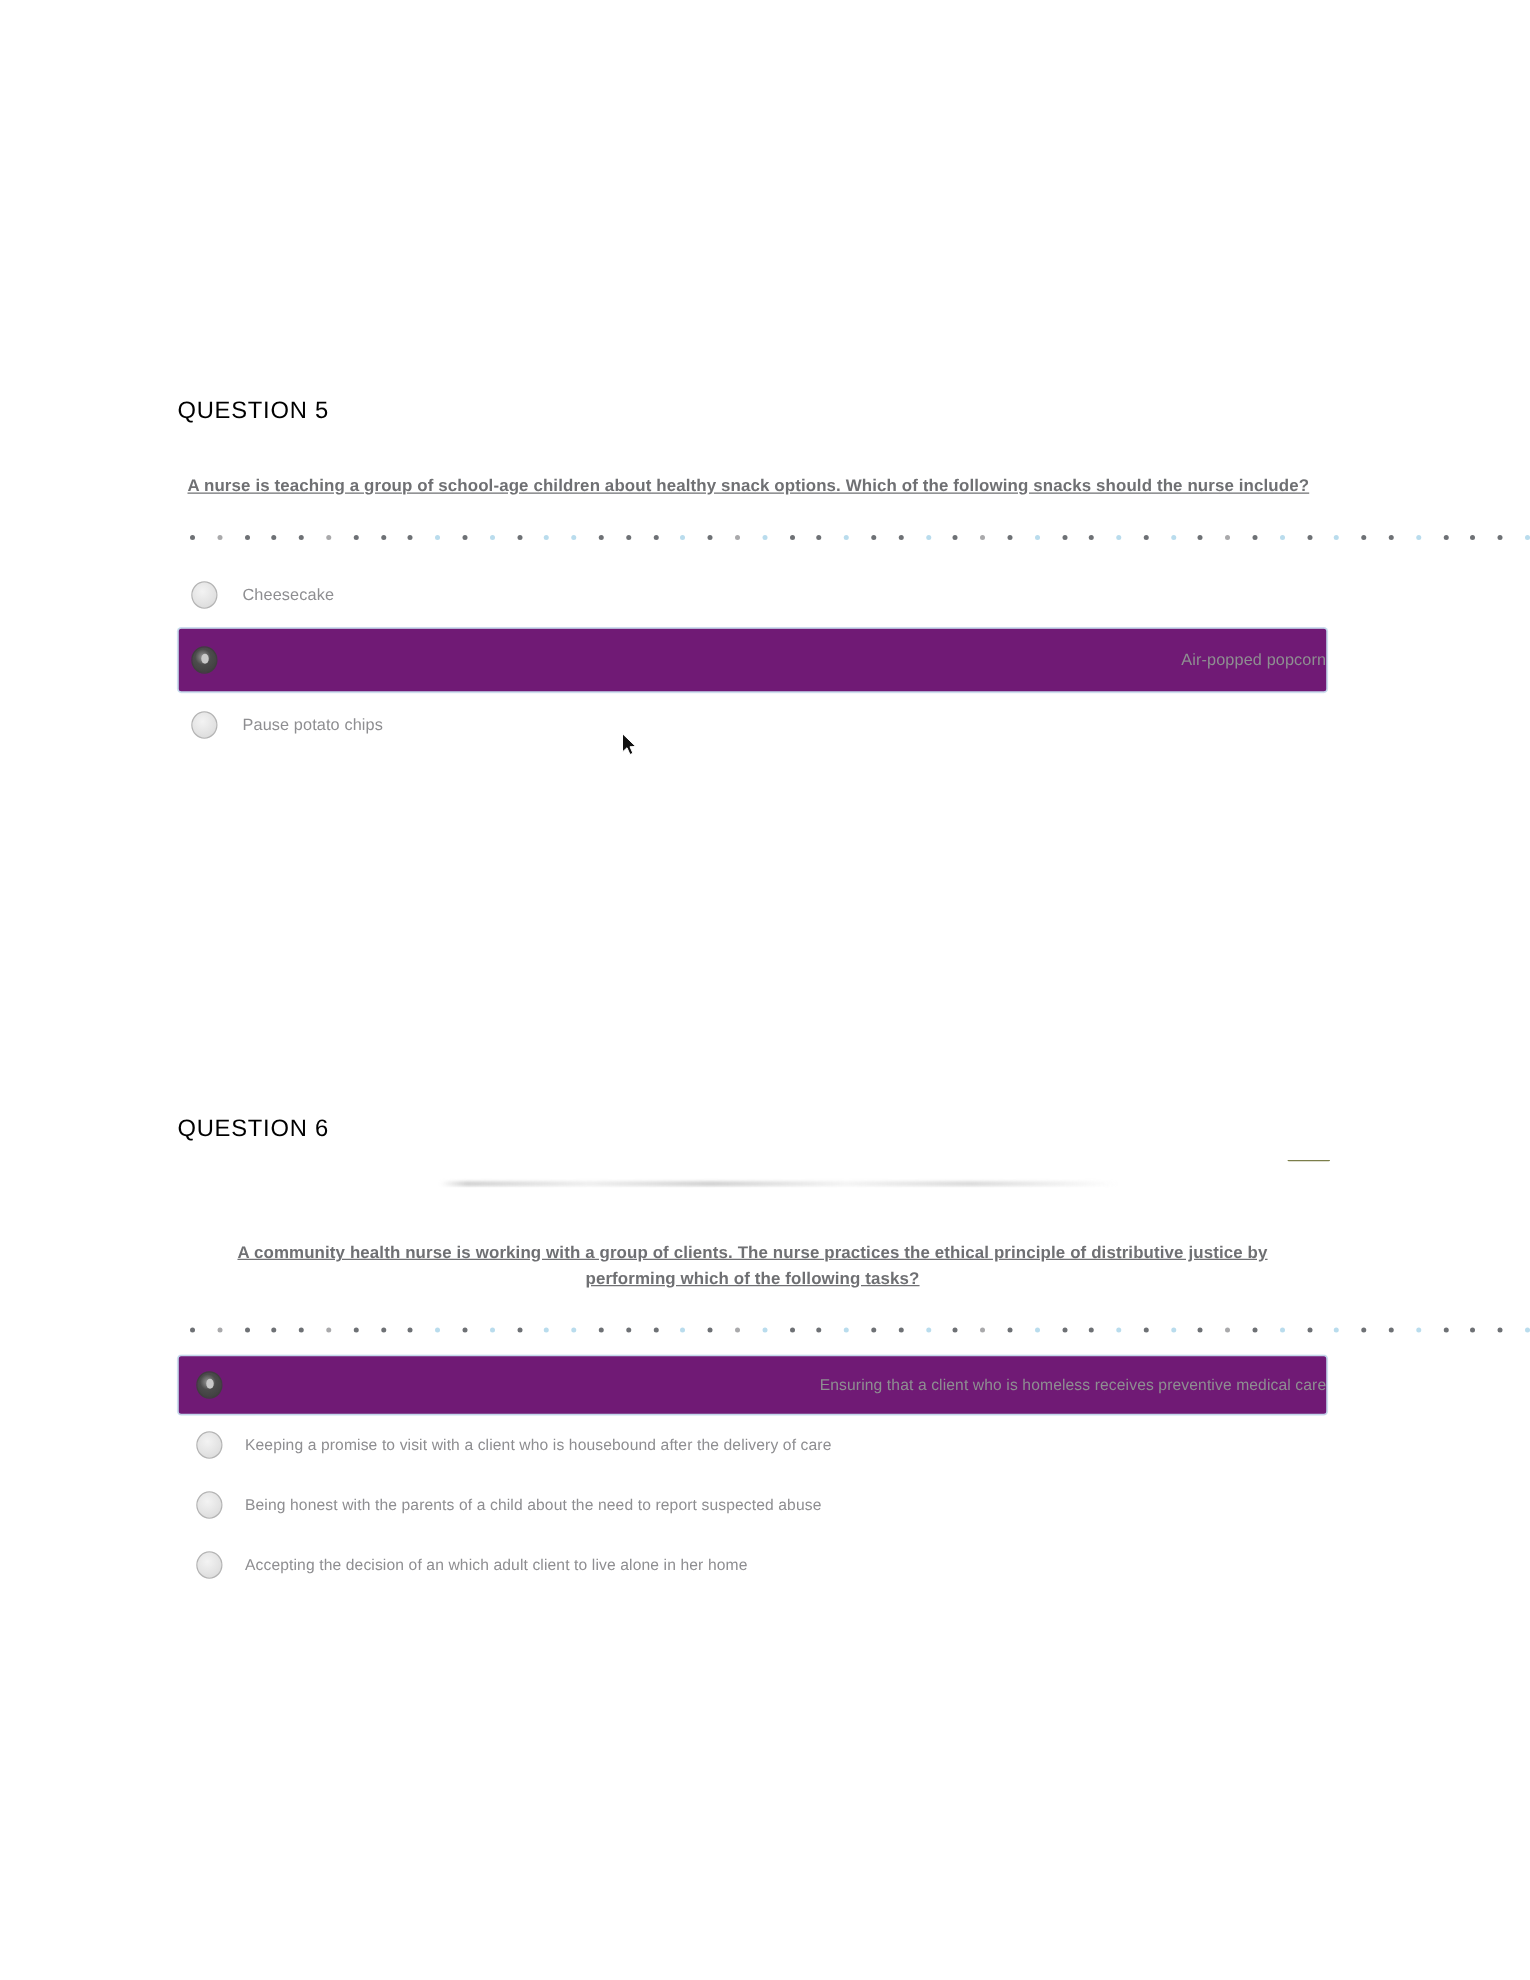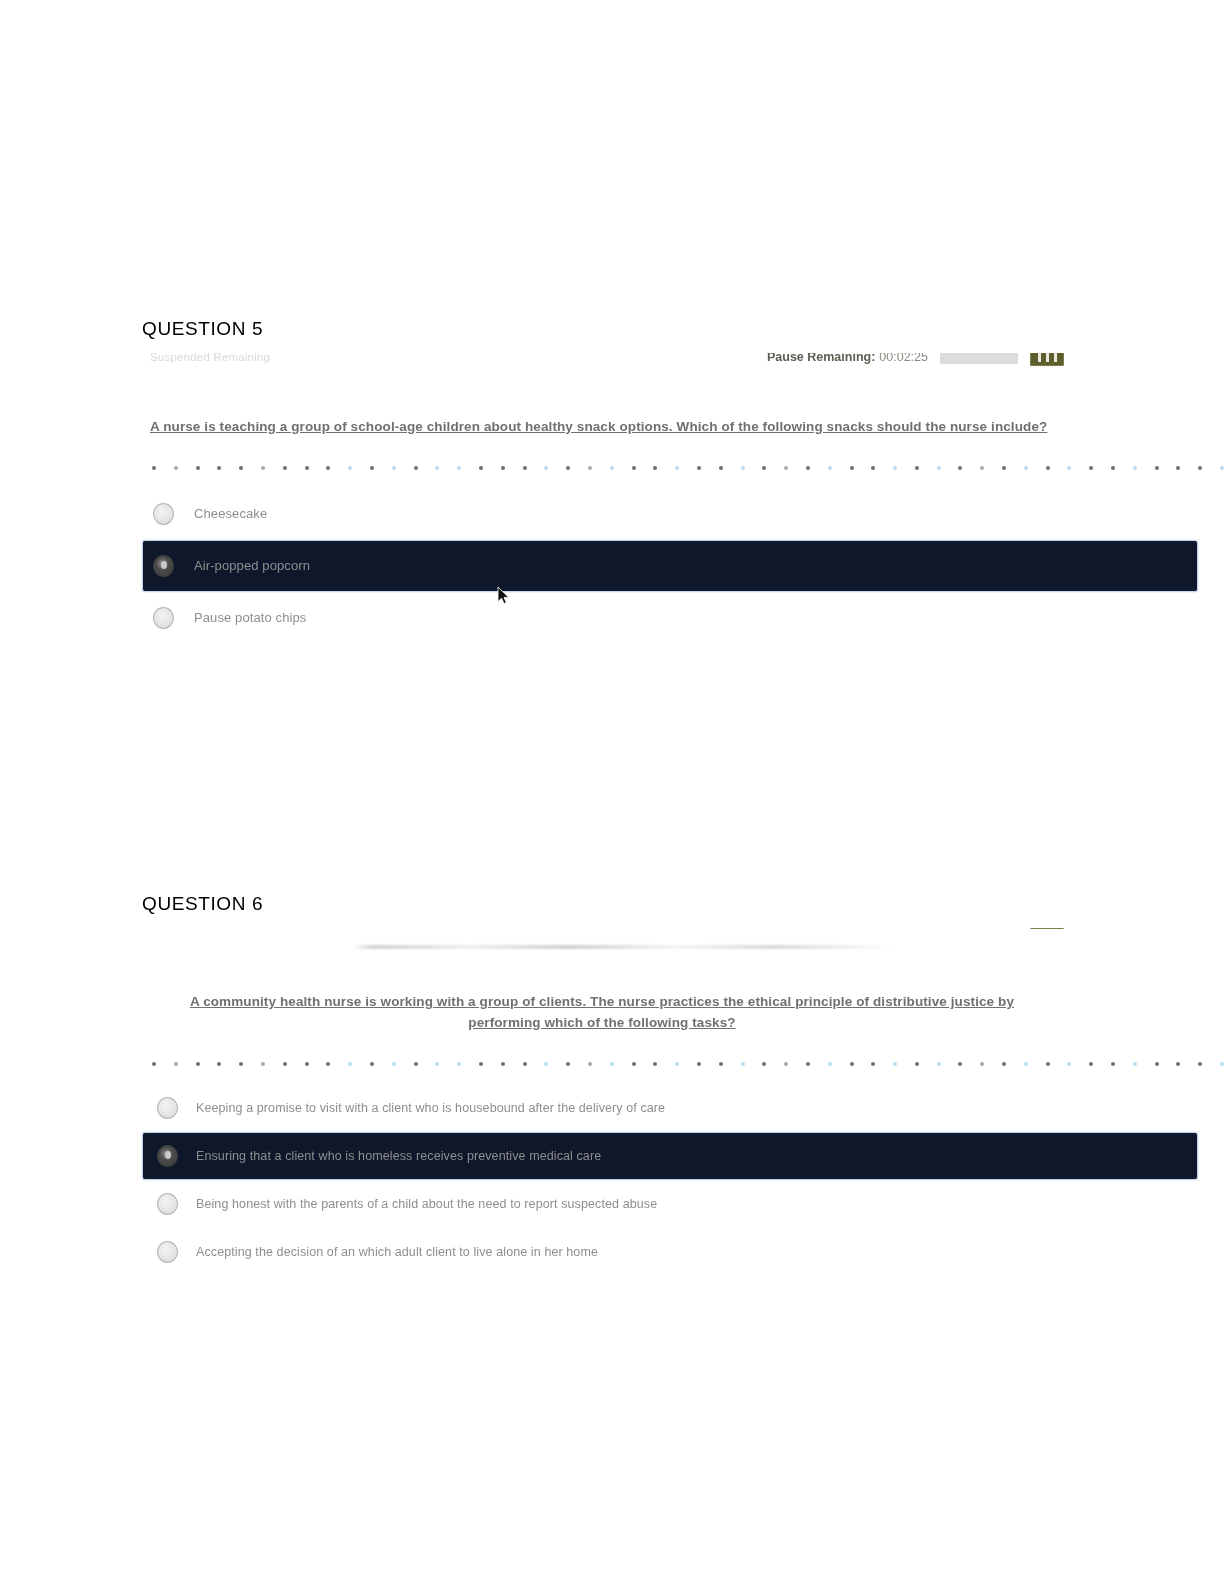--- a/index.html
+++ b/index.html
@@ -186,23 +186,24 @@
     display: flex;
     align-items: center;
     height: 52px;
     padding-left: 10px;
     box-sizing: border-box;
     border: 1px solid transparent;
     border-radius: 3px;
   }
   .option-row.selected {
     border-color: #c2d6ea;
-    background: #0f172a;
+    background: #701a75;
     box-shadow: 0 0 0 0.5px rgba(194,214,234,.6);
-    width: 1056px;
+    width: 920px;
+    justify-content: space-between;
   }
   #q6-block .option-row { height: 48px; padding-left: 14px; }
 
   .radio {
     width: 21px;
     height: 22px;
     border-radius: 50%;
     flex: 0 0 auto;
     background: radial-gradient(circle at 42% 36%, #f3f3f3 0%, #e3e3e3 58%, #d6d6d6 100%);
     border: 1px solid #b4b4b4;
@@ -248,35 +249,20 @@
 </style>
 </head>
 <body>
 
 <div class="page">
 
   <section class="question-block" id="q5-block">
 
     <h2 class="question-heading">QUESTION 5</h2>
 
-    <div class="shot-header">
-      <div class="hdr-clip">
-        <div class="hdr-left">Suspended Remaining</div>
-        <div class="hdr-right">
-          <div style="display:flex;align-items:baseline;">
-            <span class="pause-label">Pause Remaining:</span>
-            <span class="pause-value">00:02:25</span>
-          </div>
-          <div class="hdr-graybox"></div>
-          <div class="hdr-greenbox">
-              <span class="bar3"></span>
-            </div>
-        </div>
-      </div>
-    </div>
 
     <p class="stem">A nurse is teaching a group of school-age children about healthy snack options. Which of the following snacks should the nurse include?</p>
 
     <div class="dot-rule">
       <span class="dot dot-g"></span>
         <span class="dot dot-l"></span>
         <span class="dot dot-g"></span>
       <span class="dot dot-g"></span>
         <span class="dot dot-g"></span>
         <span class="dot dot-l"></span>
@@ -417,30 +403,30 @@
         <span class="dot dot-g"></span>
       <span class="dot dot-b"></span>
         <span class="dot dot-g"></span>
         <span class="dot dot-g"></span>
       <span class="dot dot-g"></span>
         <span class="dot dot-b"></span>
     </div>
 
     <div class="options">
 
+      <div class="option-row selected">
+        <span class="radio checked"></span>
+        <span class="option-label">Ensuring that a client who is homeless receives preventive medical care</span>
+      </div>
+
       <div class="option-row">
         <span class="radio"></span>
         <span class="option-label">Keeping a promise to visit with a client who is housebound after the delivery of care</span>
       </div>
 
-      <div class="option-row selected">
-        <span class="radio checked"></span>
-        <span class="option-label">Ensuring that a client who is homeless receives preventive medical care</span>
-      </div>
-
       <div class="option-row">
         <span class="radio"></span>
         <span class="option-label">Being honest with the parents of a child about the need to report suspected abuse</span>
       </div>
 
       <div class="option-row">
         <span class="radio"></span>
         <span class="option-label">Accepting the decision of an which adult client to live alone in her home</span>
       </div>
 

